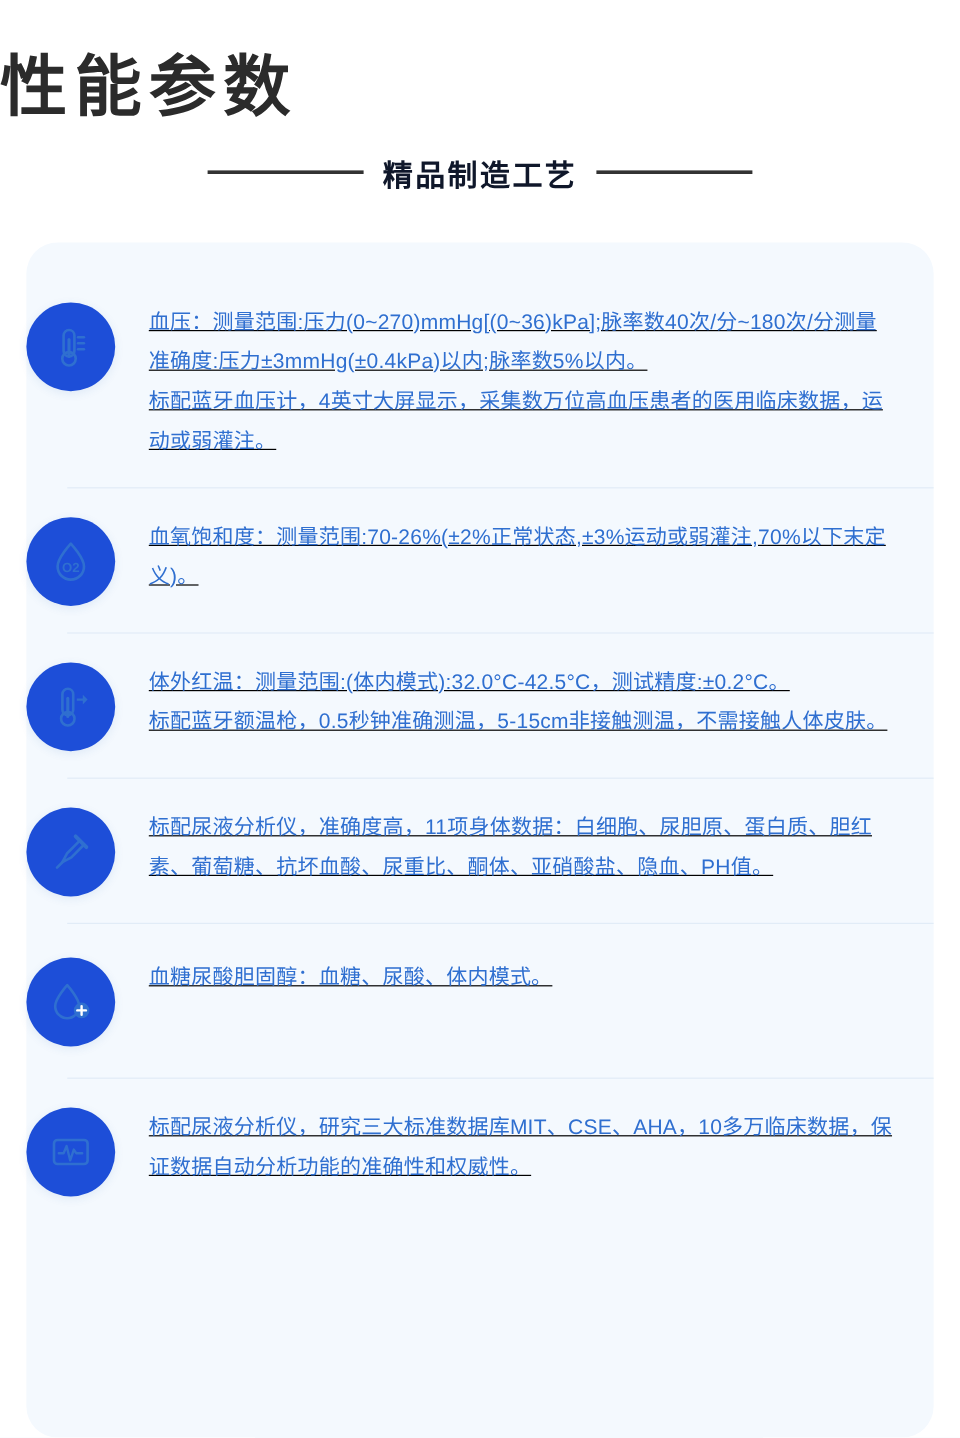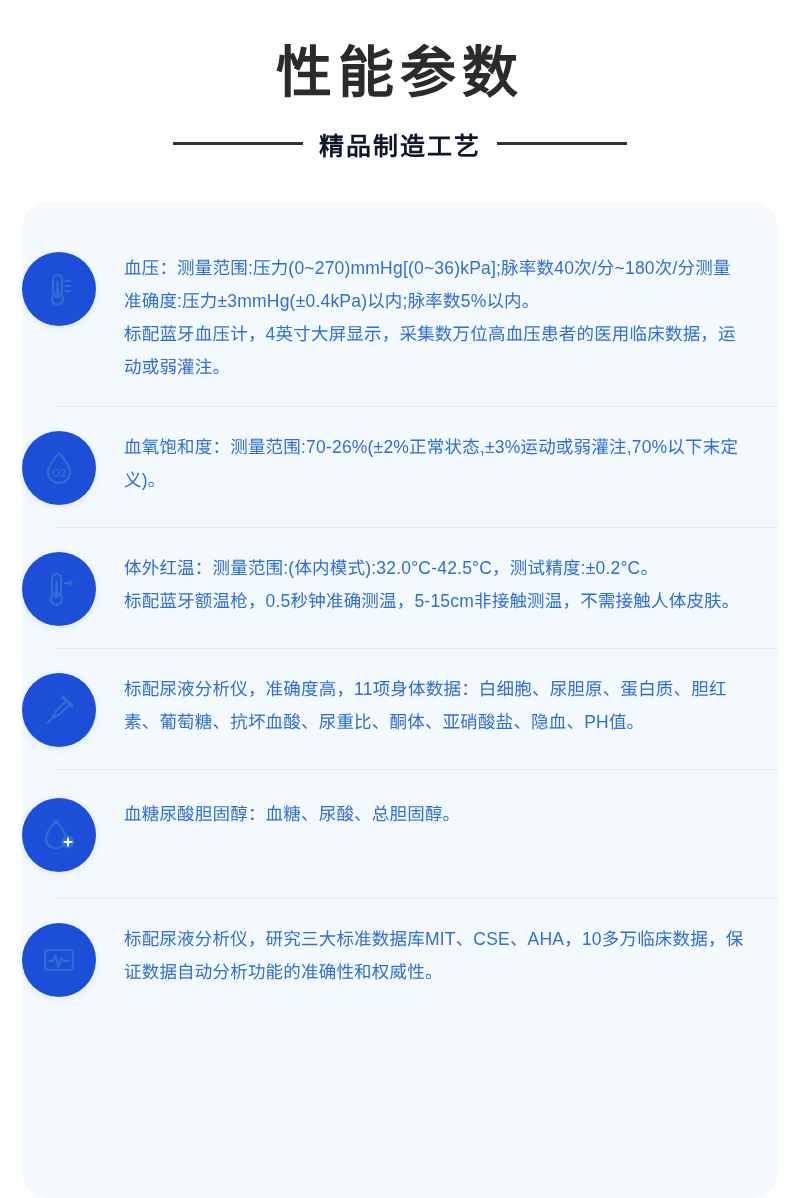--- a/index.html
+++ b/index.html
@@ -19,21 +19,20 @@
     position: relative;
     width: 800px;
     min-height: 1198px;
     box-sizing: border-box;
     overflow: hidden;
   }
 
   
   .header {
     padding-top: 42px;
-    text-align: center;
   }
   .header-title {
     font-size: 56px;
     line-height: 1.1;
     font-weight: 700;
     color: #2b2b2b;
     letter-spacing: 6px;
     margin: 0;
   }
   .subtitle-row {
@@ -64,20 +63,21 @@
     border-radius: 26px;
     padding: 26px 0 10px 0;
     min-height: 960px;
   }
 
   .spec-list {
     position: relative;
     margin: 0;
     padding: 0;
     list-style: none;
+    text-decoration: underline;
   }
 
   .spec-item {
     position: relative;
     display: flex;
     align-items: flex-start;
     padding: 22px 34px 22px 0;
     margin-left: 34px;
     border-bottom: 1px solid #e1ecf7;
   }
@@ -201,21 +201,21 @@
       <li class="spec-item compact">
         <span class="icon-wrap">
           <svg width="40" height="40" viewBox="0 0 40 40" fill="none">
             <path d="M17 6 C17 6 7 17 7 23.5 a10 10 0 0 0 20 0 C27 17 17 6 17 6 Z" stroke="#2f6fd0" stroke-width="2.2" stroke-linejoin="round"></path>
             <circle cx="29" cy="27" r="6.5" fill="#2f6fd0"></circle>
             <line x1="29" y1="23.4" x2="29" y2="30.6" stroke="#ffffff" stroke-width="2" stroke-linecap="round"></line>
             <line x1="25.4" y1="27" x2="32.6" y2="27" stroke="#ffffff" stroke-width="2" stroke-linecap="round"></line>
           </svg>
         </span>
         <div class="spec-text">
-          <div class="spec-line">血糖尿酸胆固醇：血糖、尿酸、总胆固醇。</div>
+          <div class="spec-line">血糖尿酸胆固醇：血糖、尿酸、体内模式。</div>
         </div>
       </li>
 
       <li class="spec-item">
         <span class="icon-wrap">
           <svg width="40" height="40" viewBox="0 0 40 40" fill="none">
             <rect x="6" y="10" width="28" height="20" rx="3" stroke="#2f6fd0" stroke-width="2.2"></rect>
             <path d="M10 21 h4 l2.5 -6 3 12 3 -9 2 3 h5" stroke="#2f6fd0" stroke-width="2" stroke-linecap="round" stroke-linejoin="round" fill="none"></path>
           </svg>
         </span>

